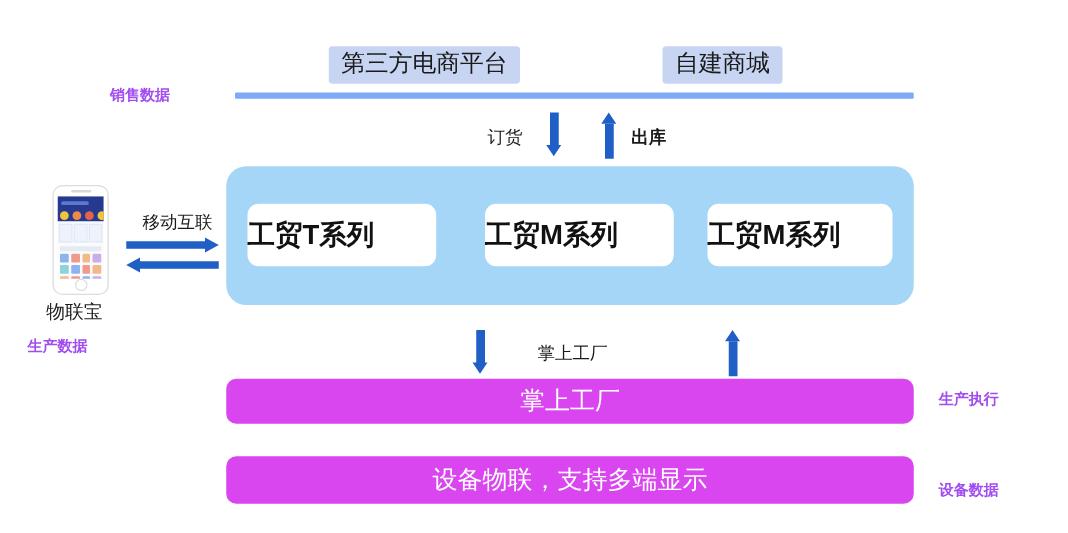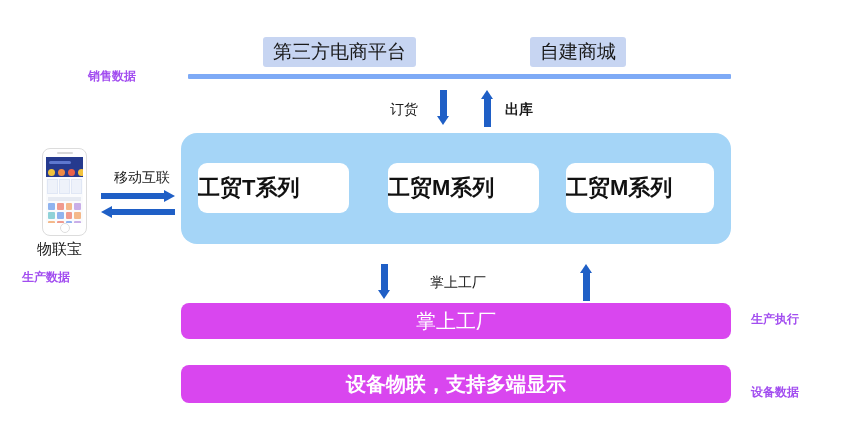--- a/index.html
+++ b/index.html
@@ -155,21 +155,21 @@
     left: 181px;
     width: 550px;
     background: #d946ef;
     border-radius: 8px;
     color: #ffffff;
     font-size: 20px;
     text-align: center;
     white-space: nowrap;
   }
   #bar-factory { top: 303px; height: 36px; line-height: 36px; }
-  #bar-iot     { top: 365px; height: 38px; line-height: 38px; font-weight: bold; }
+  #bar-iot     { top: 365px; height: 38px; line-height: 38px; }
 
   
   #phone {
     position: absolute;
     left: 42px;
     top: 148px;
     width: 45px;
     height: 88px;
     background: #ffffff;
     border: 1.5px solid #dcdcdc;

